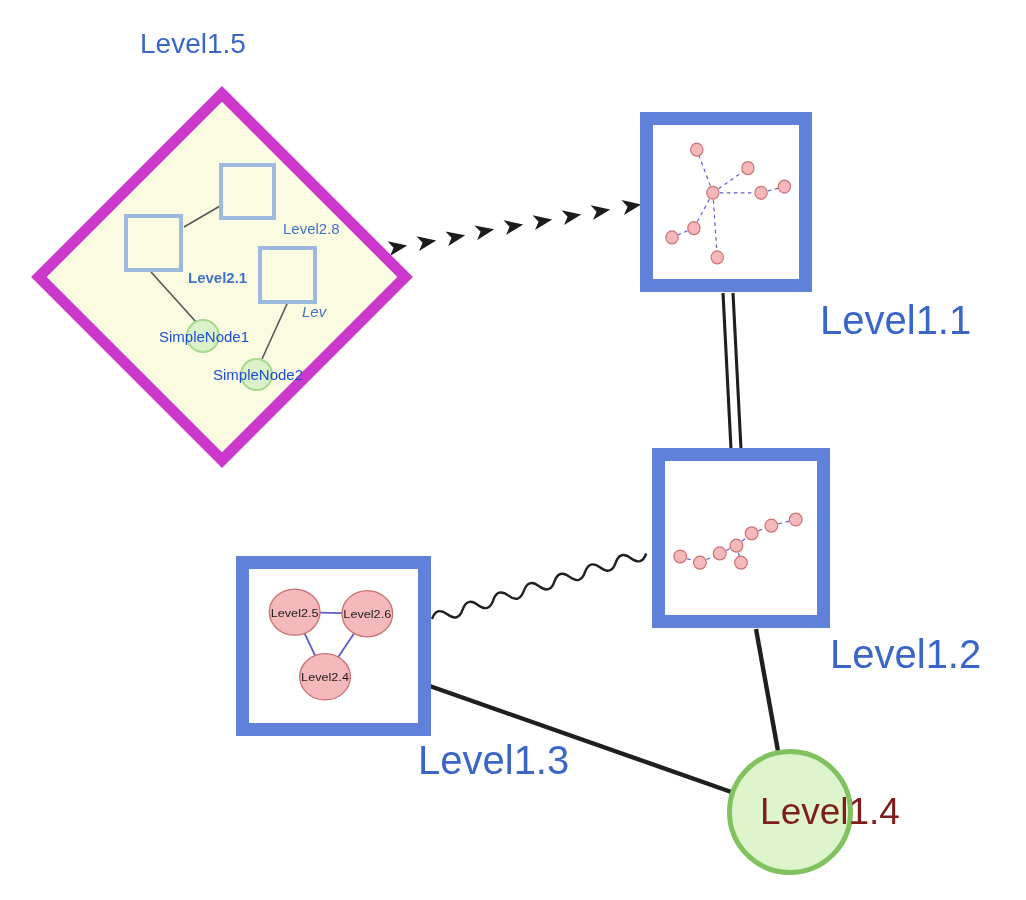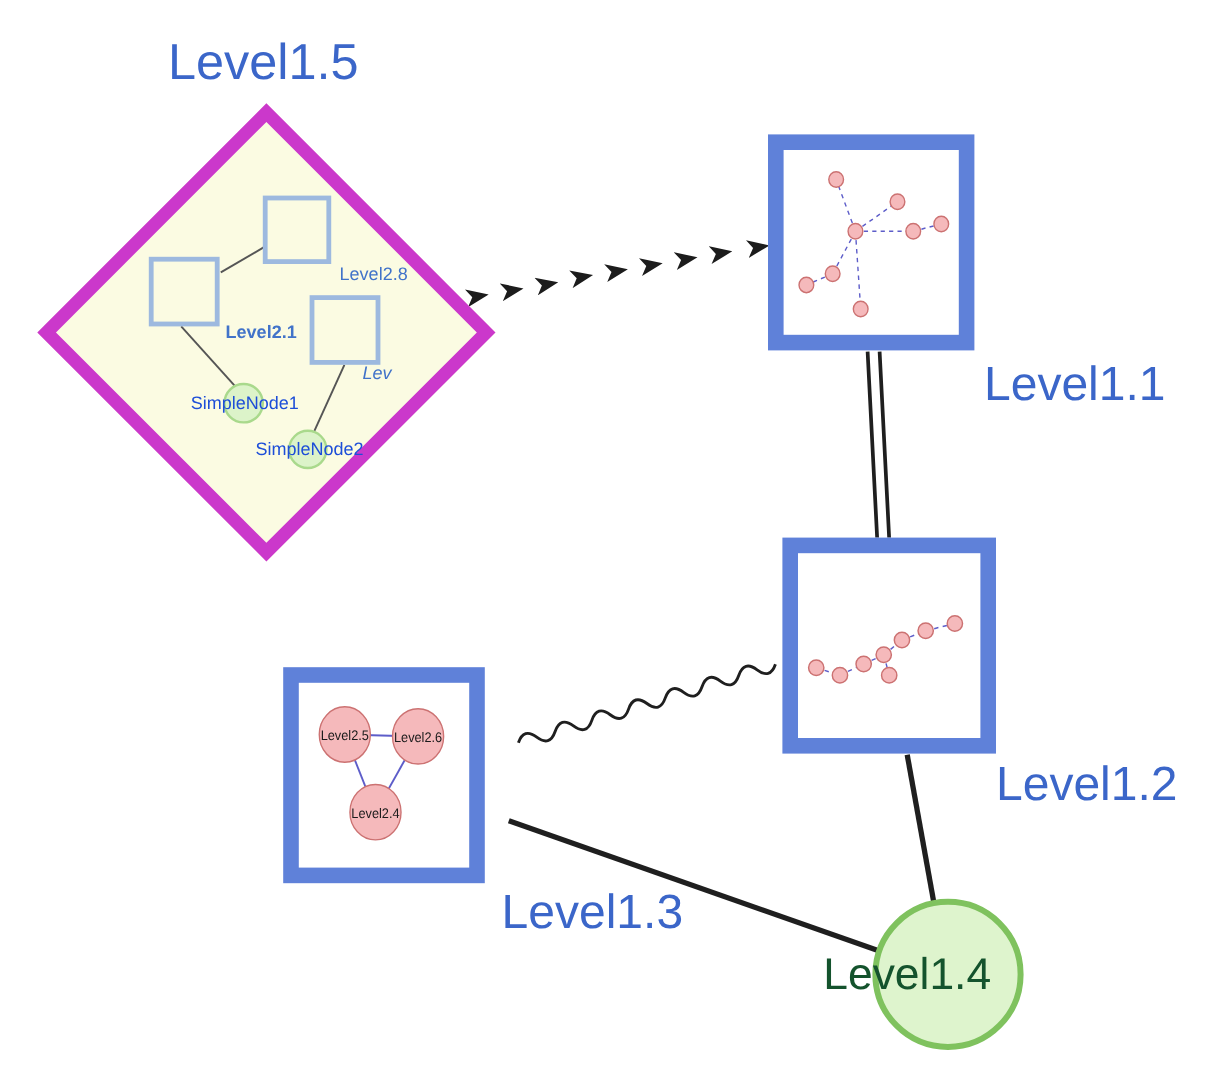--- a/index.html
+++ b/index.html
@@ -10,21 +10,21 @@
   #inner-edge-layer{z-index:3;}
   .edge{stroke:var(--edge_dark);fill:none;}
   .inner-edge{stroke:#555555;stroke-width:1.6;fill:none;}
 
   
   .group-square{position:absolute;z-index:2;box-sizing:border-box;background:#ffffff;
                 border:13px solid var(--group_border_blue);}
   .group-square svg{position:absolute;left:0;top:0;width:100%;height:100%;}
   #node-l11{left:640px;top:112px;width:172px;height:180px;}
   #node-l12{left:652px;top:448px;width:178px;height:180px;}
-  #node-l13{left:236px;top:556px;width:168px;height:180px;}
+  #node-l13{left:236px;top:556px;width:195px;height:180px;}
   #node-l14{position:absolute;z-index:2;box-sizing:border-box;left:727px;top:749px;
             width:126px;height:126px;border-radius:50%;
             background:var(--l4_fill);border:5px solid var(--l4_stroke);}
 
   
   #node-l15{position:absolute;z-index:2;left:87px;top:142px;width:248px;height:248px;
             background:var(--diamond_fill);border:11px solid var(--magenta);
             transform:rotate(45deg);}
 
   
@@ -34,25 +34,25 @@
   #sq-21{left:124px;top:214px;width:59px;height:58px;}
   #sq-lev{left:258px;top:246px;width:59px;height:58px;}
   .simple-node{position:absolute;z-index:4;box-sizing:border-box;border-radius:50%;
                background:var(--green_fill);border:2px solid var(--green_stroke);}
   #sn1{left:186px;top:319px;width:34px;height:34px;}
   #sn2{left:240px;top:358px;width:33px;height:33px;}
 
   
   .node-label{position:absolute;z-index:5;color:var(--label_blue);font-size:40px;
               white-space:nowrap;}
-  #lbl-l15{left:140px;top:28px;font-size:42px;}
+  #lbl-l15{left:140px;top:28px;font-size:28px;}
   #lbl-l11{left:820px;top:298px;}
   #lbl-l12{left:830px;top:632px;text-align:center;}
   #lbl-l13{left:418px;top:738px;text-align:center;}
-  #lbl-l14{left:756px;top:791px;transform:translateX(-50%);color:#14532d;font-size:37px;}
+  #lbl-l14{left:830px;top:791px;transform:translateX(-50%);color:#7f1d1d;font-size:37px;}
   .inner-label{position:absolute;z-index:5;font-size:15px;color:var(--inner_label_blue);
                white-space:nowrap;}
   #lbl-28{left:283px;top:220px;text-align:center;}
   #lbl-21{left:188px;top:269px;font-weight:bold;}
   #lbl-lev{left:302px;top:303px;font-style:italic;}
   .simple-label{position:absolute;z-index:5;font-size:15px;color:#1d4ed8;
                 transform:translateX(-50%);white-space:nowrap;}
   #lbl-sn1{left:204px;top:328px;}
   #lbl-sn2{left:258px;top:366px;}
 

